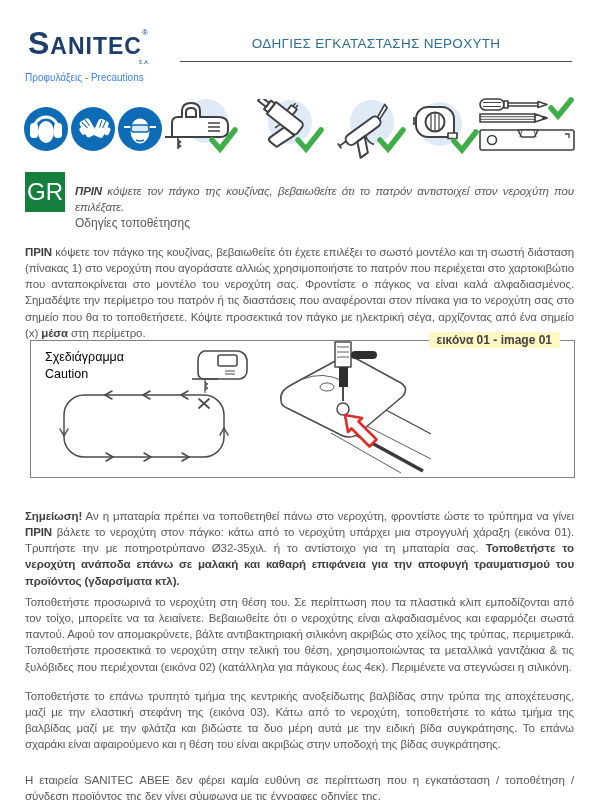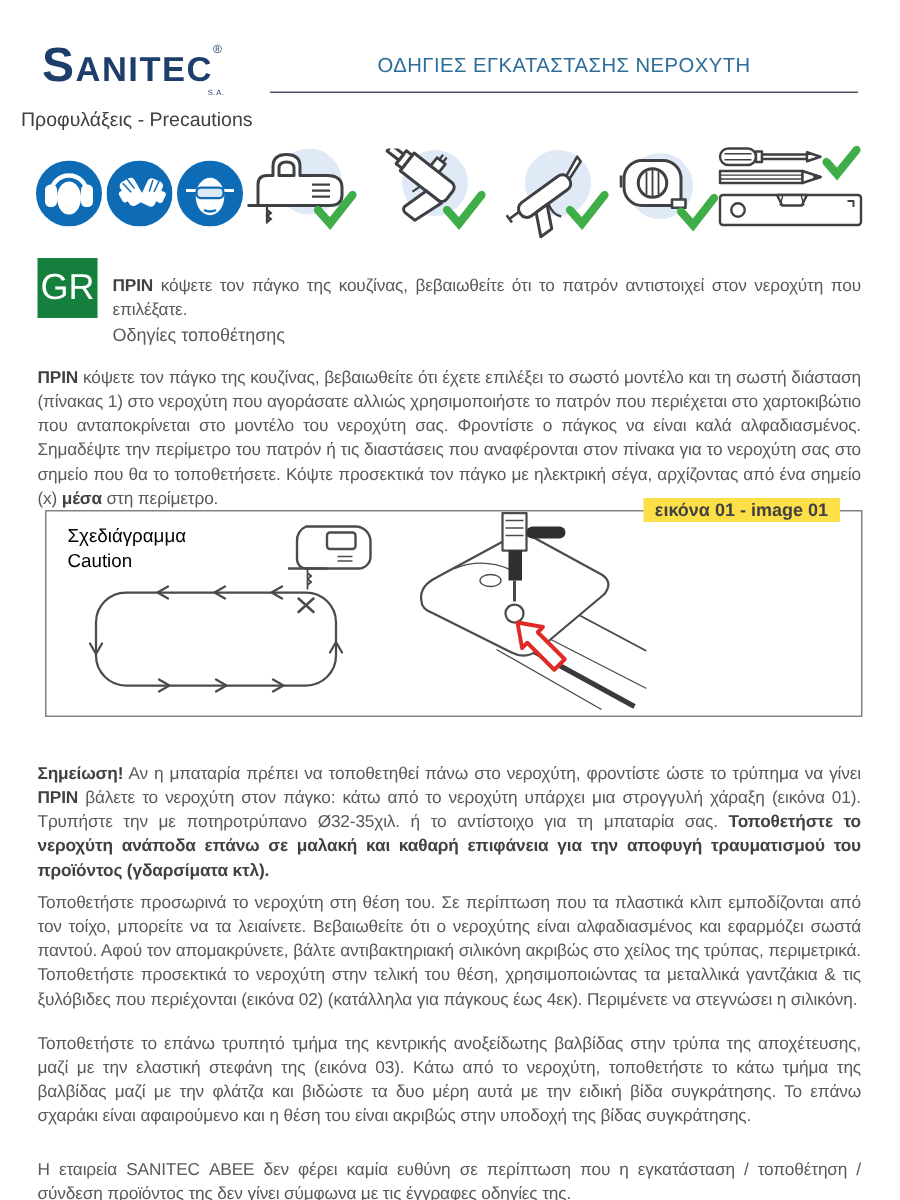--- a/index.html
+++ b/index.html
@@ -7,35 +7,35 @@
         font-family:"Liberation Sans","DejaVu Sans",sans-serif;color:#58595b;}
   
   .logo{position:absolute;left:28px;top:26px;color:#1d3e6a;}
   .logo-text{display:inline-block;font-weight:bold;font-size:23px;letter-spacing:1px;line-height:34px;}
   .logo-text::first-letter{font-size:32px;}
   .logo-reg{font-size:8px;vertical-align:top;position:relative;top:2px;}
   .logo-sa{position:absolute;right:-2px;bottom:-2px;font-size:5px;letter-spacing:.5px;}
   .doc-title{position:absolute;left:180px;top:36px;width:392px;text-align:center;
              font-size:13.5px;font-weight:normal;color:#2c6e99;letter-spacing:.3px;}
   .title-rule{position:absolute;left:180px;top:61px;width:392px;border-top:1.5px solid #47525e;}
-  .precautions-h{position:absolute;left:14px;top:72px;font-size:13px;color:#404040;}
+  .precautions-h{position:absolute;left:25px;top:72px;font-size:10px;color:#3b82f6;}
   
   .ico{position:absolute;}
   
   .para{position:absolute;left:25px;width:549px;font-size:11.5px;line-height:16.3px;
         text-align:justify;letter-spacing:-.1px;color:#58595b;}
   .b{font-weight:bold;color:#414042;}
   .gr-badge{position:absolute;left:25px;top:172px;width:40px;height:40px;background:#15803d;
             color:#fff;font-size:24px;display:flex;align-items:center;justify-content:center;}
-  .gr-text{left:75px;width:499px;top:171px;}
+  .gr-text{left:75px;width:499px;top:171px;font-style:italic;}
   .sub-h{position:absolute;left:75px;top:216px;font-size:12px;color:#58595b;}
   
   .figure-box{position:absolute;left:30px;top:340px;width:545px;height:138px;
               border:1.5px solid #808285;box-sizing:border-box;}
-  .frame-label{position:absolute;top:-9px;right:14px;background:#fde047;padding:0 8px;
+  .frame-label{position:absolute;top:-9px;right:14px;background:#fef9c3;padding:0 8px;
                font-size:12px;font-weight:bold;color:#414042;line-height:16px;}
   .diagram-label{position:absolute;left:14px;top:8px;font-size:12.5px;color:#000000;line-height:17px;}
   .caution{position:absolute;left:432px;top:14px;width:92px;text-align:center;}
   .caution-txt{font-size:12px;color:#6d6e71;line-height:15px;margin-top:6px;}
   svg{display:block;}
   .abs{position:absolute;}
 </style>
 </head>
 <body>
 

